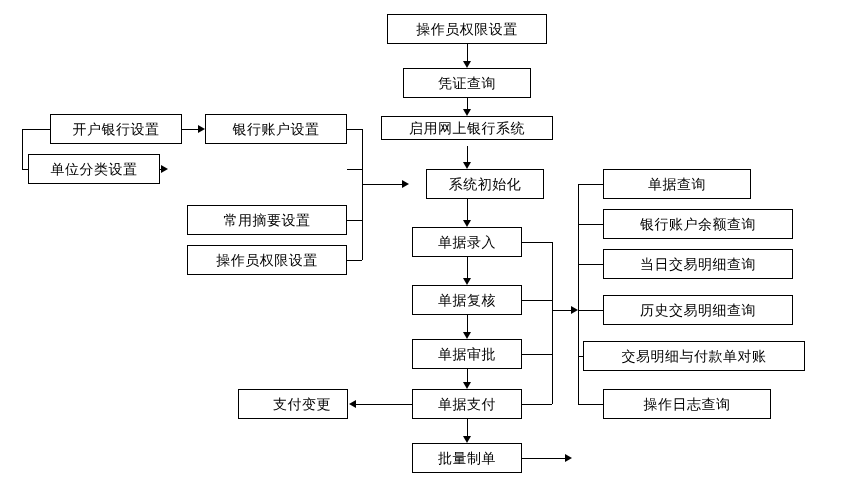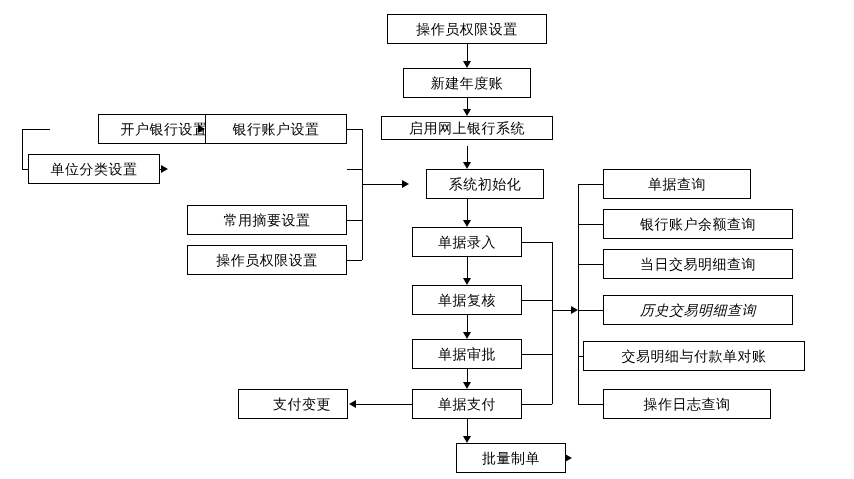--- a/index.html
+++ b/index.html
@@ -128,51 +128,51 @@
   <div class="line h" style="left:522px; top:300px; width:30px;"></div>
   <div class="line h" style="left:522px; top:354px; width:30px;"></div>
   <div class="line h" style="left:522px; top:404px; width:30px;"></div>
   <div class="line h" style="left:552px; top:310px; width:19px;"></div>
   <div class="arrow right" style="left:571px; top:306px;"></div>
 
   <div class="node" style="left:387px; top:14px; width:160px; height:30px;">
       <span>操作员权限设置</span>
     </div>
   <div class="node" style="left:403px; top:68px; width:128px; height:30px;">
-      <span>新建年度账</span>
+      <span>凭证查询</span>
     </div>
   <div class="node" style="left:381px; top:116px; width:172px; height:24px;">
       <span>启用网上银行系统</span>
     </div>
   <div class="node" style="left:409px; top:169px; width:118px; height:30px;margin-left:17px;">
       <span>系统初始化</span>
     </div>
   <div class="node" style="left:412px; top:227px; width:110px; height:30px;">
       <span>单据录入</span>
     </div>
   <div class="node" style="left:412px; top:285px; width:110px; height:30px;">
       <span>单据复核</span>
     </div>
   <div class="node" style="left:412px; top:339px; width:110px; height:30px;">
       <span>单据审批</span>
     </div>
   <div class="node" style="left:412px; top:389px; width:110px; height:30px;">
       <span>单据支付</span>
     </div>
-  <div class="node" style="left:412px; top:443px; width:110px; height:30px;margin-left:44px;">
+  <div class="node" style="left:412px; top:443px; width:110px; height:30px;">
       <span>批量制单</span>
     </div>
   <div class="node" style="left:238px; top:389px; width:110px; height:30px;padding-left:18px;">
       <span>支付变更</span>
     </div>
   <div class="node" style="left:572px; top:443px; width:110px; height:30px;margin-top:48px;">
       <span>凭证查询</span>
     </div>
 
-  <div class="node" style="left:50px; top:114px; width:132px; height:30px;margin-left:48px;">
+  <div class="node" style="left:50px; top:114px; width:132px; height:30px;">
       <span>开户银行设置</span>
     </div>
   <div class="node" style="left:28px; top:154px; width:132px; height:30px;">
       <span>单位分类设置</span>
     </div>
   <div class="node" style="left:205px; top:114px; width:142px; height:30px;">
       <span>银行账户设置</span>
     </div>
   <div class="node" style="left:187px; top:205px; width:160px; height:30px;">
       <span>常用摘要设置</span>
@@ -183,21 +183,21 @@
 
   <div class="node" style="left:603px; top:169px; width:148px; height:30px;">
       <span>单据查询</span>
     </div>
   <div class="node" style="left:603px; top:209px; width:190px; height:30px;">
       <span>银行账户余额查询</span>
     </div>
   <div class="node" style="left:603px; top:249px; width:190px; height:30px;">
       <span>当日交易明细查询</span>
     </div>
-  <div class="node" style="left:603px; top:295px; width:190px; height:30px;font-style:italic;">
+  <div class="node" style="left:603px; top:295px; width:190px; height:30px;">
       <span>历史交易明细查询</span>
     </div>
   <div class="node" style="left:583px; top:341px; width:222px; height:30px;">
       <span>交易明细与付款单对账</span>
     </div>
   <div class="node" style="left:603px; top:389px; width:168px; height:30px;">
       <span>操作日志查询</span>
     </div>
 
 </div>

